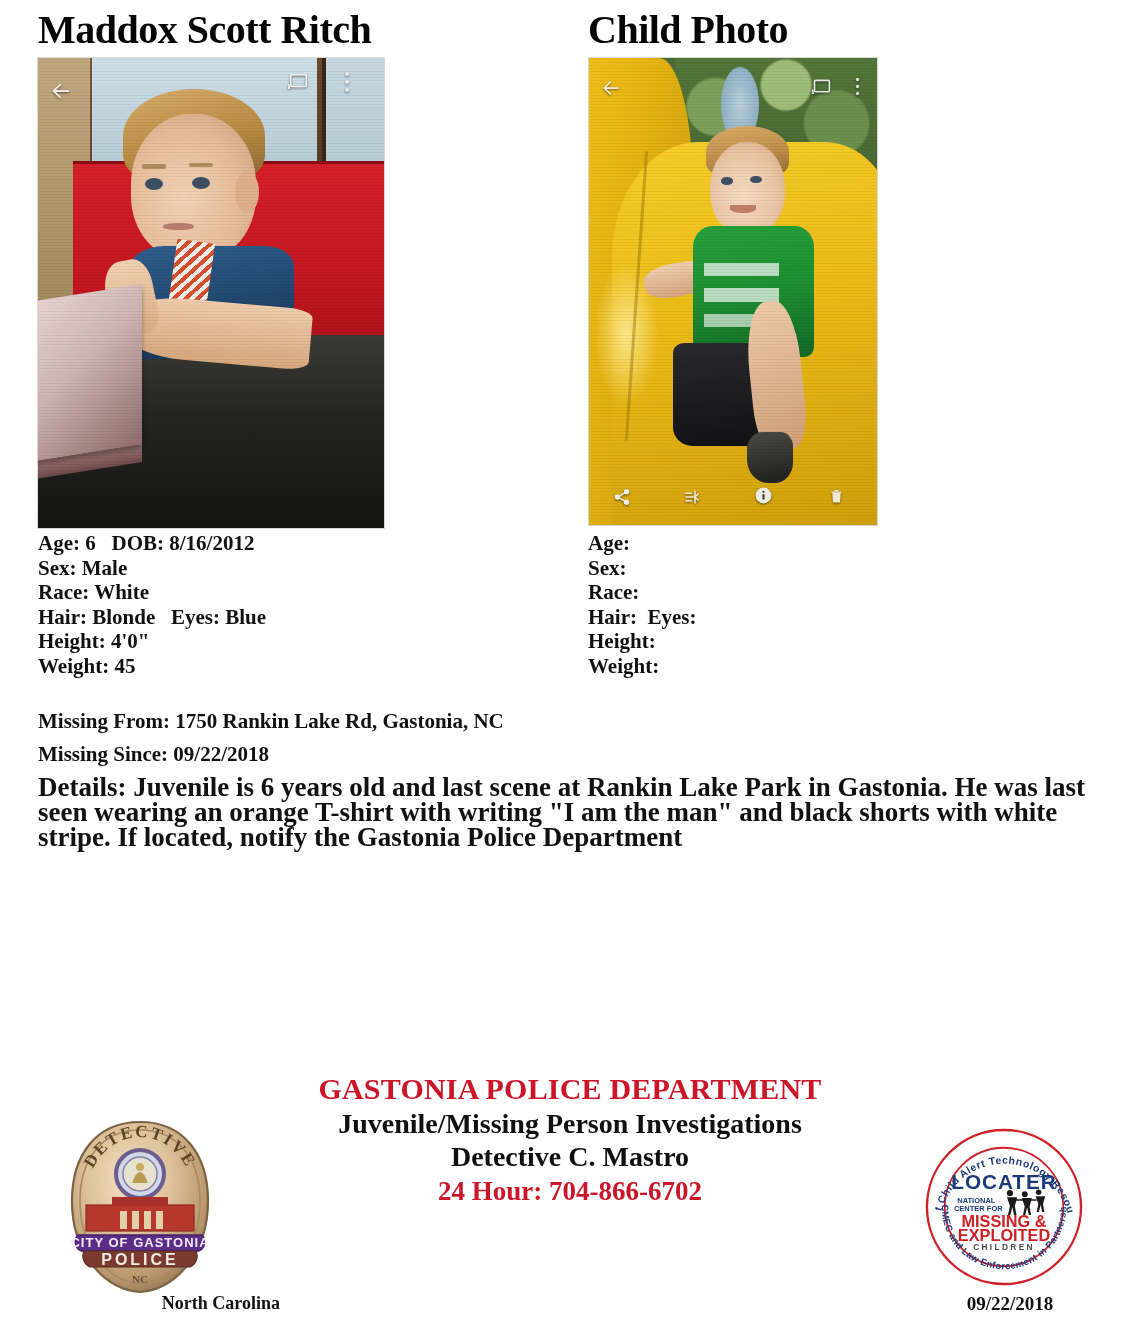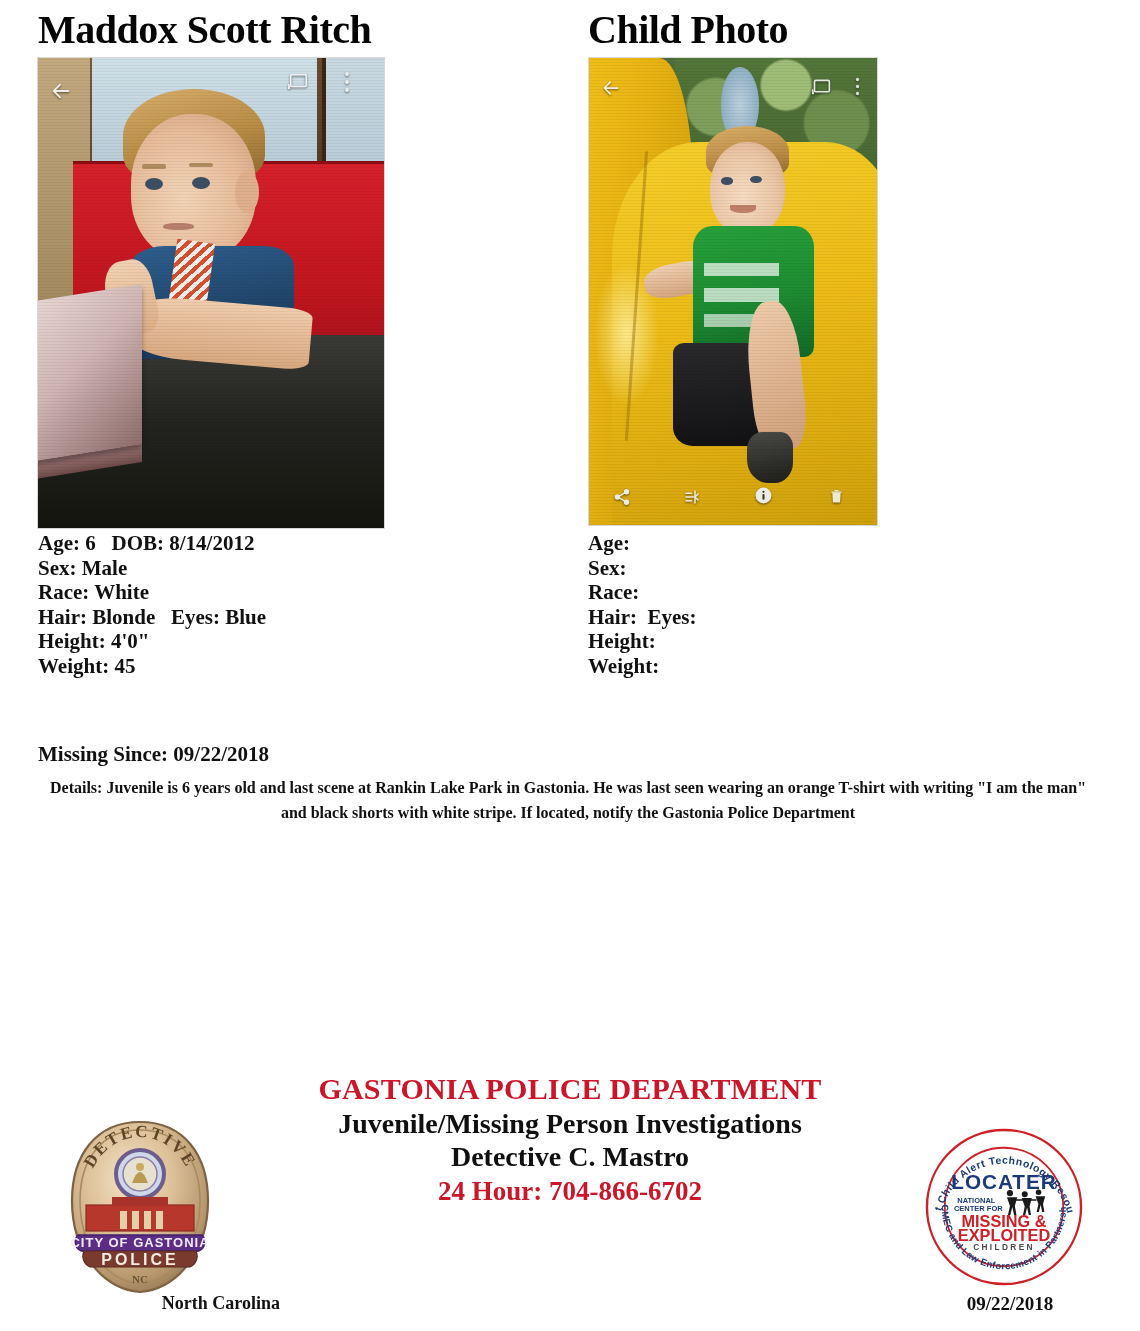--- a/index.html
+++ b/index.html
@@ -258,24 +258,24 @@
     white-space: nowrap;
   }
   #missing-from  { left: 38px; top: 709px; }
   #missing-since { left: 38px; top: 742px; }
 
   #details {
     position: absolute;
     left: 38px; top: 775px;
     width: 1060px;
     font-weight: bold;
-    font-size: 16px;
+    font-size: 27px;
     line-height: 25px;
     color: #111111;
-    text-align: center;
+    text-align: left;
   }
 
   
   #footer-text {
     position: absolute;
     left: 0; right: 0; top: 1072px;
     text-align: center;
   }
   .f-line { font-weight: bold; white-space: nowrap; }
   .f-dept  { font-size: 30px; color: #cc1528; letter-spacing: .2px; margin-bottom: 2px; }
@@ -424,33 +424,34 @@
     </div>
     <div class="ov" style="left:239px; top:429px;">
       <svg width="17" height="18" viewBox="0 0 24 24">
         <path d="M6 7h12l-1 14H7L6 7z" fill="#f0efe4"></path>
         <rect x="9" y="3.4" width="6" height="2.4" rx=".7" fill="#f0efe4"></rect>
         <rect x="4.6" y="5.6" width="14.8" height="1.9" rx=".8" fill="#f0efe4"></rect>
       </svg>
     </div>
   </div>
 
-  <div class="stats" id="stats-left">Age: 6   DOB: 8/14/2012
+  <div class="stats" id="stats-left">Age: 6   DOB: 8/16/2012
 Sex: Male
 Race: White
 Hair: Blonde   Eyes: Blue
 Height: 4'0"
 Weight: 45</div>
   <div class="stats" id="stats-right">Age:
 Sex:
 Race:
 Hair:  Eyes:
 Height:
 Weight:</div>
 
+  <div class="missing-line" id="missing-from">Missing From: 1750 Rankin Lake Rd, Gastonia, NC</div>
   <div class="missing-line" id="missing-since">Missing Since: 09/22/2018</div>
   <div id="details">Details: Juvenile is 6 years old and last scene at Rankin Lake Park in Gastonia. He was last seen wearing an orange T-shirt with writing "I am the man" and black shorts with white stripe. If located, notify the Gastonia Police Department</div>
 
   <div id="badge-wrap">
     <svg width="160" height="180" viewBox="0 0 160 180">
       <defs>
         <radialGradient id="bgold" cx="42%" cy="34%" r="72%">
           <stop offset="0%" stop-color="#f4e2c4"></stop>
           <stop offset="45%" stop-color="#dcc098"></stop>
           <stop offset="80%" stop-color="#b9986e"></stop>

